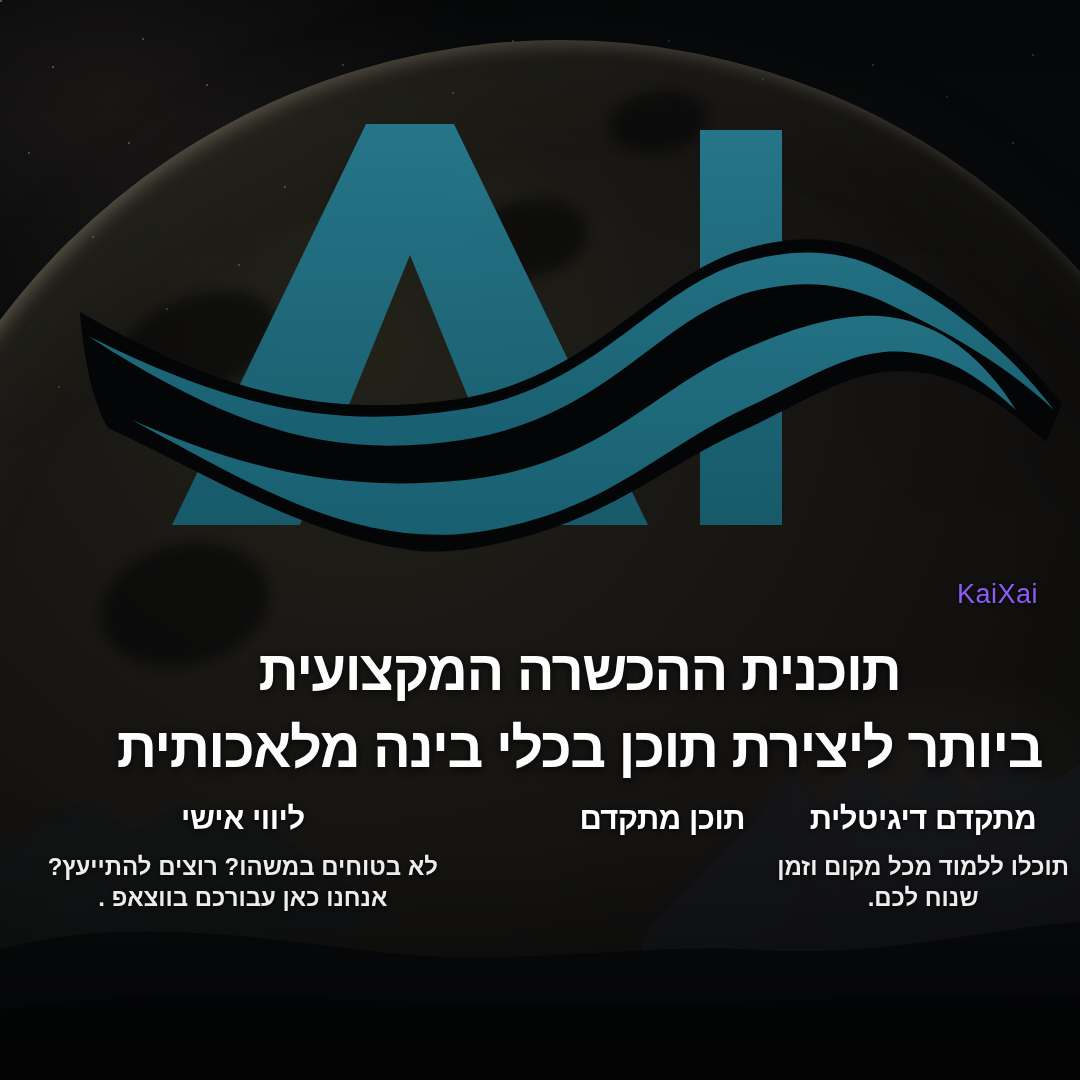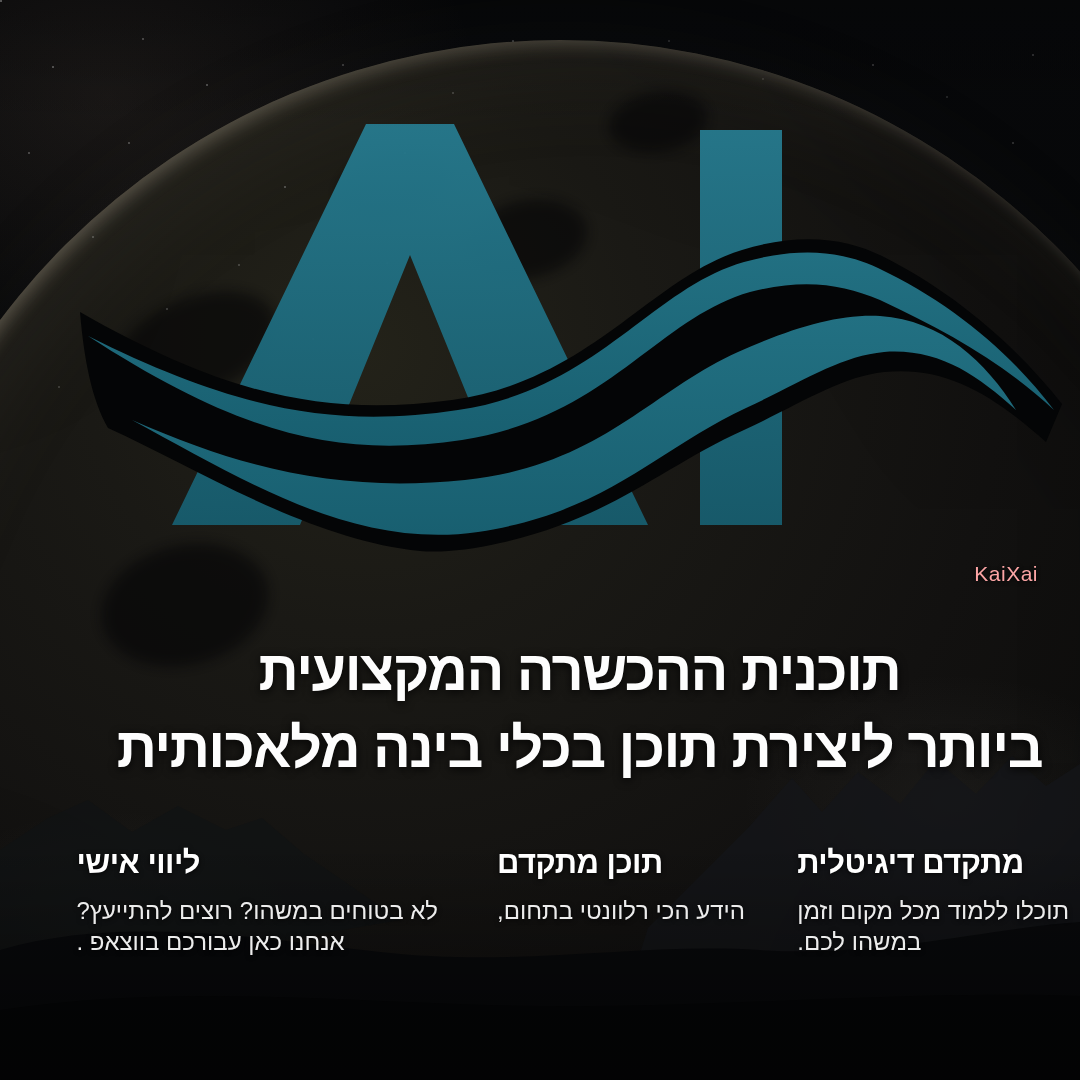--- a/index.html
+++ b/index.html
@@ -58,41 +58,41 @@
   .vignette{
     position:absolute; inset:0; pointer-events:none;
     background:
       radial-gradient(ellipse 1500px 1200px at 50% 42%, rgba(0,0,0,0) 55%, rgba(0,0,0,.42) 100%),
       linear-gradient(180deg, rgba(0,0,0,.18) 0%, rgba(0,0,0,0) 12%, rgba(0,0,0,0) 78%, rgba(0,0,0,.5) 100%);
   }
   
   .logo-svg{ position:absolute; inset:0; }
   
   .wordmark{
-    position:absolute; top:562px; right:42px;
-    font-size:21px; letter-spacing:.5px; color:#fca5a5;
+    position:absolute; top:579px; right:42px;
+    font-size:27px; letter-spacing:.5px; color:#8b5cf6;
     text-shadow:0 1px 4px rgba(0,0,0,.8);
   }
   .headline{
     position:absolute; top:632px; right:38px;
     direction:rtl; text-align:center; white-space:pre-line;
     font-size:56px; line-height:77px; font-weight:700; letter-spacing:-1.5px;
     color:#fdfdfd; text-shadow:0 2px 10px rgba(0,0,0,.85);
   }
   .feature{
-    position:absolute; top:845px;
-    direction:rtl; text-align:left;
+    position:absolute; top:801px;
+    direction:rtl; text-align:center;
     text-shadow:0 1px 5px rgba(0,0,0,.8);
   }
   .feature .title{
     font-size:31px; font-weight:700; letter-spacing:-.5px; color:#ffffff;
     margin-bottom:14px; line-height:36px;
   }
   .feature .body{
-    font-size:24px; line-height:31px; color:#ececec; white-space:pre-line; font-weight:400;
+    font-size:24px; line-height:31px; color:#ececec; white-space:pre-line; font-weight:700;
   }
   .feature.f-right{ right:11px; }
   .feature.f-mid{ right:335px; }
   .feature.f-left{ right:642px; }
 </style>
 </head>
 <body>
 
 <div class="bg-base"></div>
 <div class="moon"></div>
@@ -164,25 +164,24 @@
 <div class="vignette"></div>
 
 <div class="wordmark">KaiXai</div>
 
 <h1 class="headline">תוכנית ההכשרה המקצועית
 ביותר ליצירת תוכן בכלי בינה מלאכותית</h1>
 
 <div class="feature f-right">
   <div class="title">מתקדם דיגיטלית</div>
   <div class="body">תוכלו ללמוד מכל מקום וזמן
-במשהו לכם.</div>
+שנוח לכם.</div>
 </div>
 
 <div class="feature f-mid">
   <div class="title">תוכן מתקדם</div>
-  <div class="body">הידע הכי רלוונטי בתחום,</div>
 </div>
 
 <div class="feature f-left">
   <div class="title">ליווי אישי</div>
   <div class="body">לא בטוחים במשהו? רוצים להתייעץ?
 אנחנו כאן עבורכם בווצאפ .</div>
 </div>
 
 </body></html>

